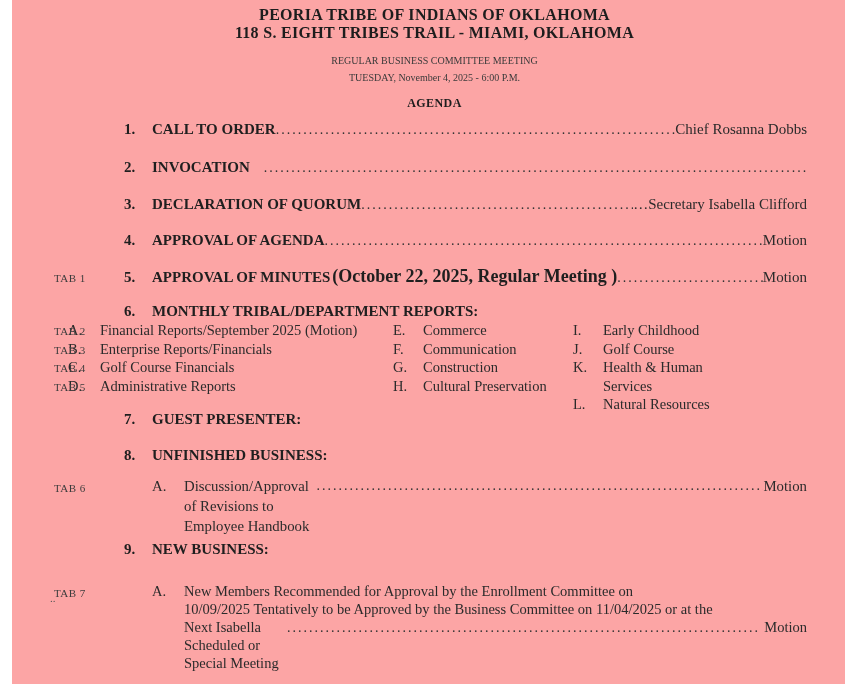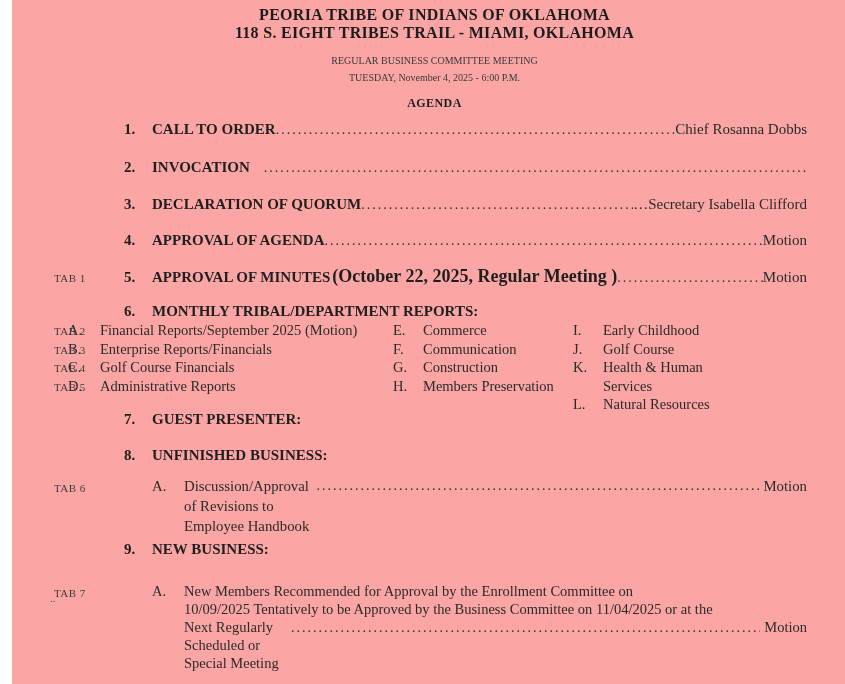--- a/index.html
+++ b/index.html
@@ -141,21 +141,21 @@
       <span class="g-l2">G.</span>
       <span class="g-t2">Construction</span>
       <span class="g-l3">K.</span>
       <span class="g-t3">Health &amp; Human</span>
     </div>
     <div class="grid-row">
       <span class="tab">TAB 5</span>
       <span class="g-l1">D.</span>
       <span class="g-t1">Administrative Reports</span>
       <span class="g-l2">H.</span>
-      <span class="g-t2">Members Preservation</span>
+      <span class="g-t2">Cultural Preservation</span>
       <span class="g-l3"></span>
       <span class="g-t3">Services</span>
     </div>
     <div class="grid-row">
       <span class="g-l1"></span>
       <span class="g-t1"></span>
       <span class="g-l2"></span>
       <span class="g-t2"></span>
       <span class="g-l3">L.</span>
       <span class="g-t3">Natural Resources</span>
@@ -184,21 +184,21 @@
     <span class="num">9.</span>
     <span class="title">NEW BUSINESS:</span>
   </div>
 
   <div class="multi nb1">
     <span class="tab">TAB 7</span>
     <span class="letter">A.</span>
     <div class="bline">New Members Recommended for Approval by the Enrollment Committee on</div>
     <div class="bline">10/09/2025 Tentatively to be Approved by the Business Committee on 11/04/2025 or at the</div>
     <div class="bline lastline">
-      <span>Next Regularly Scheduled or Special Meeting</span>
+      <span>Next Isabella Scheduled or Special Meeting</span>
       <span class="dots"></span>
       <span class="right">Motion</span>
     </div>
   </div>
 
   <div class="artifact">..</div>
 
 </div>
 
 </body></html>

